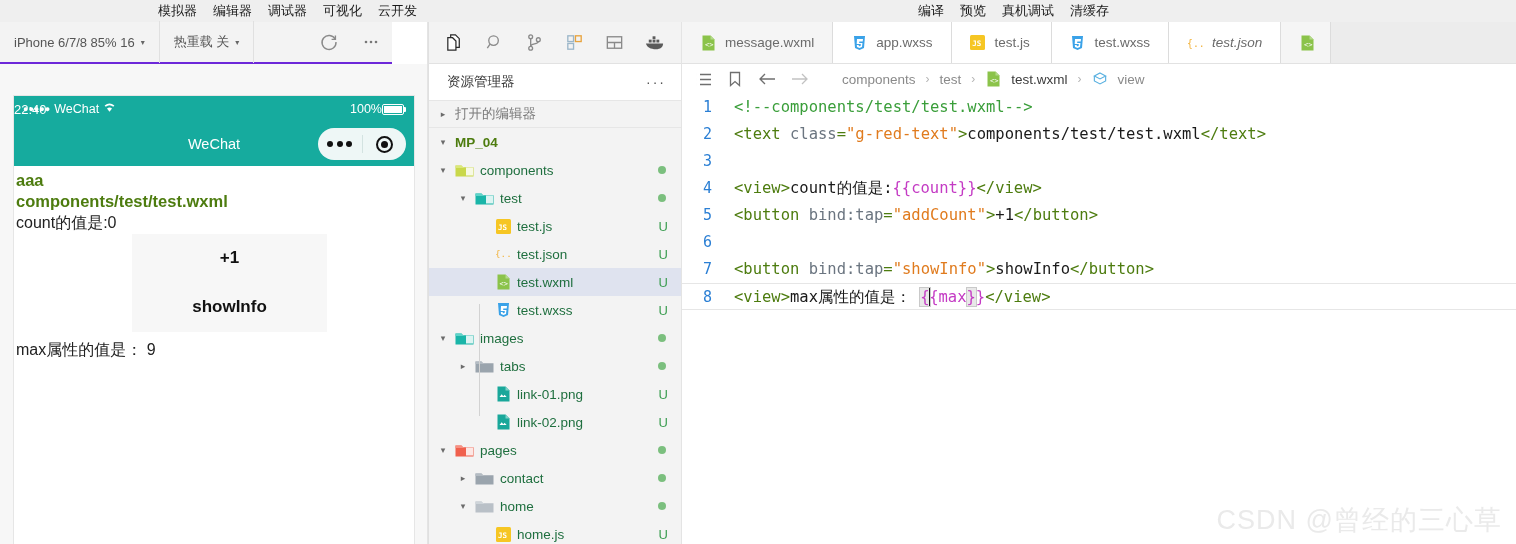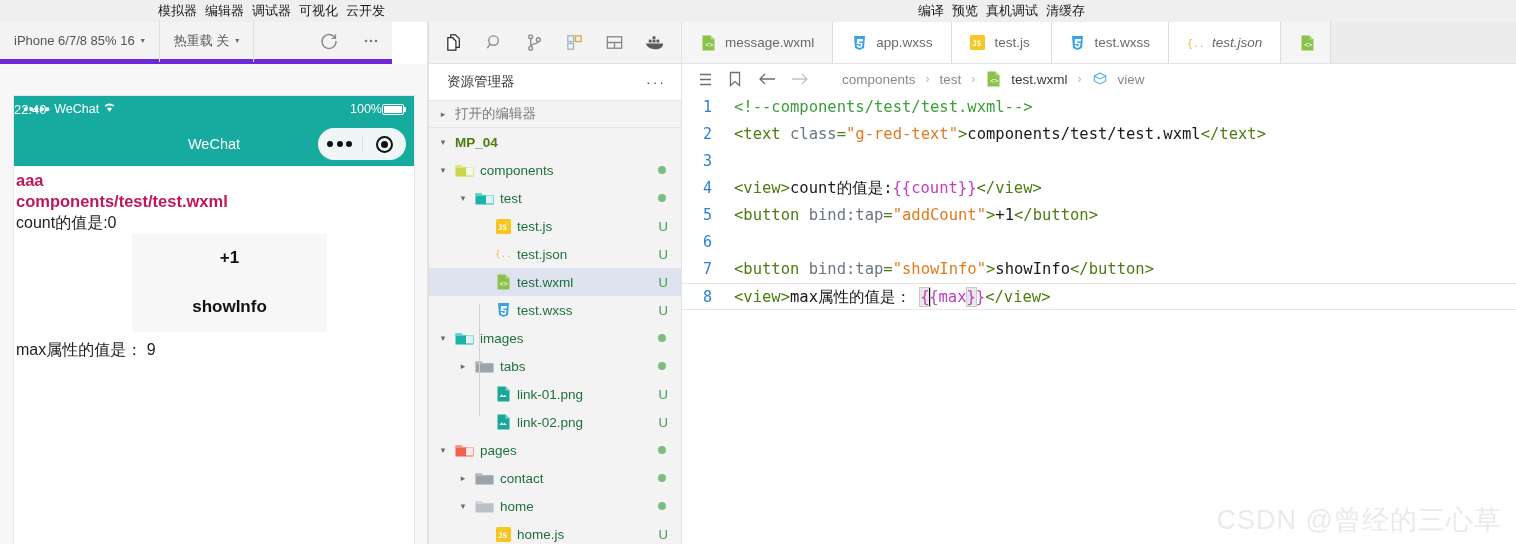--- a/index.html
+++ b/index.html
@@ -9,32 +9,32 @@
     background: #ffffff;
     font-family: "Liberation Sans", sans-serif;
   }
   #app { position: relative; width: 1516px; height: 544px; background:#fff; }
 
   
   .menubar {
     position:absolute; left:0; top:0; width:1516px; height:22px;
     background:#efefef;
   }
-  .menubar-group { position:absolute; top:0; height:22px; display:flex; align-items:center; gap:8px; }
+  .menubar-group { position:absolute; top:0; height:22px; display:flex; align-items:center; gap:16px; }
   .menubar-left { left:158px; }
   .menubar-right { left:918px; }
   .menu-item {
     font-size:13px; color:#1a1a1a; line-height:22px; white-space:nowrap;
     cursor:default;
   }
 
   
   .toolbar {
     position:absolute; left:0; top:22px; width:392px; height:42px;
-    background:#f3f3f3; border-bottom:5px solid #6d28d9;
+    background:#f3f3f3; border-bottom:2px solid #6d28d9;
     display:flex; align-items:center;
   }
   .tb-sel {
     height:42px; display:flex; align-items:center; padding:0 14px;
     font-size:13px; color:#555; white-space:nowrap;
     border-right:1px solid #e0e0e0;
   }
   .caret { margin-left:6px; font-size:8px; color:#666; }
   .tb-spacer { flex:1 1 auto; }
   .tb-icon { width:42px; height:42px; display:flex; align-items:center; justify-content:center; }
@@ -98,21 +98,21 @@
     display:flex; align-items:center;
   }
   .cap-l { flex:1; display:flex; align-items:center; justify-content:center; gap:3.5px; }
   .cap-d { width:6px; height:6px; background:#111; border-radius:50%; }
   .cap-div { width:1px; height:18px; background:#d3e3e1; }
   .cap-r { flex:1; display:flex; align-items:center; justify-content:center; }
   .target { width:17px; height:17px; border:2px solid #111; border-radius:50%; display:flex; align-items:center; justify-content:center; }
   .target i { width:7px; height:7px; background:#111; border-radius:50%; display:block; }
 
   .sim-body { padding:4px 0 0 2px; }
-  .red-line { color:#be185d; font-weight:bold; font-size:16.5px; line-height:1.28; }
+  .red-line { color:#4d7c0f; font-weight:bold; font-size:16.5px; line-height:1.28; }
   .plain-line { color:#222; font-size:16px; line-height:1.35; }
   .btn-col { margin-left:116px; width:195px; }
   .wx-btn {
     background:#f7f7f7; height:49px; display:flex; align-items:center;
     justify-content:center; font-size:17px; font-weight:bold; color:#111;
   }
   .max-line { color:#222; font-size:16px; margin-top:8px; }
 
   
   .explorer {

